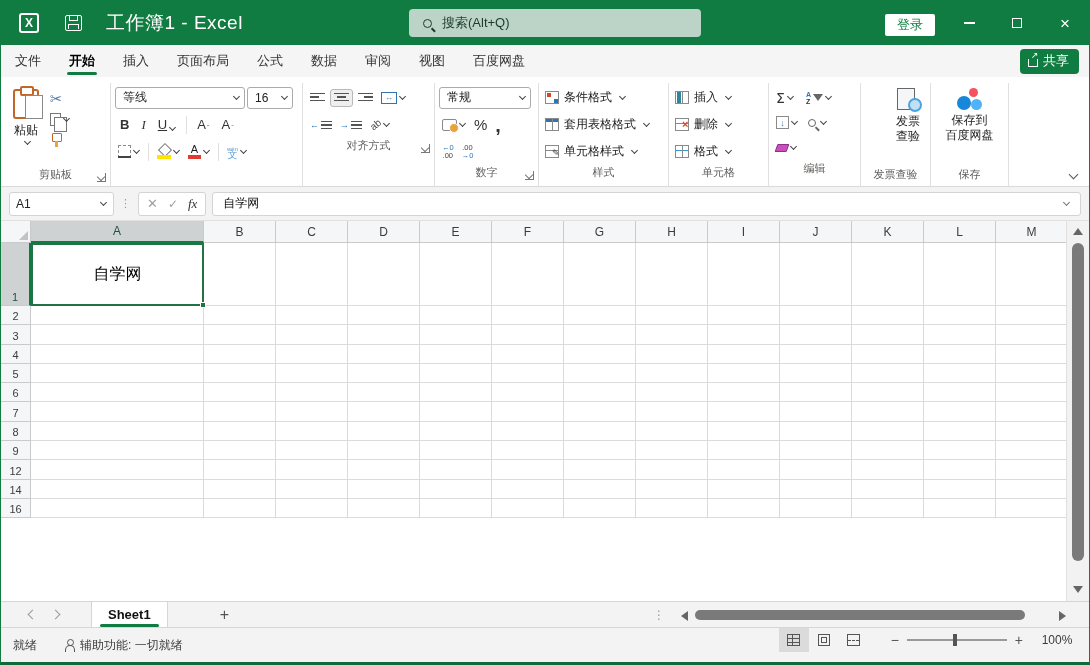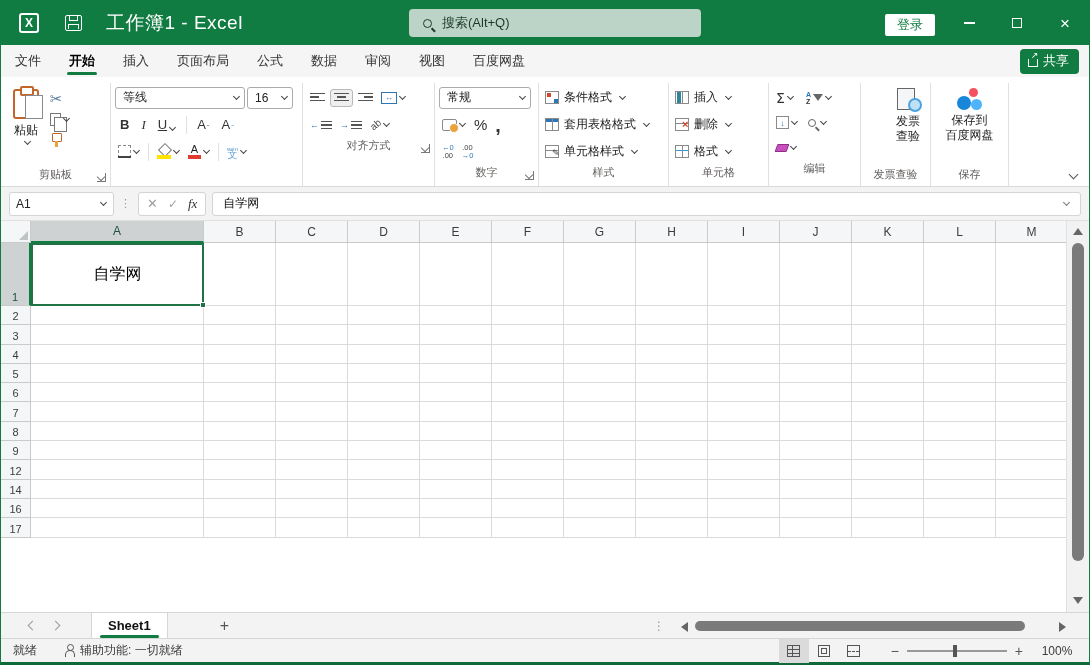--- a/index.html
+++ b/index.html
@@ -171,21 +171,21 @@
   .schev.left { transform:rotate(135deg); } .schev.right { transform:rotate(-45deg); }
   .stab { margin-left:32px; background:#fff; height:26px; padding:0 16px; display:flex; align-items:center; color:#111; font-weight:600; border-right:1px solid #D6D6D6; border-left:1px solid #D6D6D6; position:relative; }
   .stab::after { content:""; position:absolute; left:8px; right:8px; bottom:1px; height:3px; background:#107C41; border-radius:2px; }
   .addsheet { margin-left:52px; color:#555; font-size:16px; }
   .hs-dots { position:absolute; left:652px; color:#9a9a9a; font-size:12px; }
   .hs-left { position:absolute; left:680px; top:9px; width:0; height:0; border-top:5px solid transparent; border-bottom:5px solid transparent; border-right:7px solid #666; }
   .hs-thumb { position:absolute; left:694px; top:8px; width:330px; height:10px; background:#7A7A7A; border-radius:5px; }
   .hs-right { position:absolute; left:1058px; top:9px; width:0; height:0; border-top:5px solid transparent; border-bottom:5px solid transparent; border-left:7px solid #666; }
 
   
-  .statusbar { height:24px; background:#F3F3F3; border-top:1px solid #D6D6D6; display:flex; align-items:center; font-size:12px; color:#3b3b3b; flex:none; position:relative; }
+  .statusbar { height:35px; background:#F3F3F3; border-top:1px solid #D6D6D6; display:flex; align-items:center; font-size:12px; color:#3b3b3b; flex:none; position:relative; }
   .sb-ready { margin-left:12px; }
   .sb-access { margin-left:26px; display:flex; align-items:center; gap:5px; }
   .ic-person { width:12px; height:13px; position:relative; }
   .ic-person::before { content:""; position:absolute; top:0; left:4px; width:5px; height:5px; border:1.3px solid #555; border-radius:50%; }
   .ic-person::after { content:""; position:absolute; bottom:0; left:2px; width:8px; height:6px; border:1.3px solid #555; border-bottom:none; border-radius:5px 5px 0 0; }
   .sb-right { position:absolute; right:0; top:0; height:24px; display:flex; align-items:center; }
   .viewbtn { width:30px; height:24px; display:flex; align-items:center; justify-content:center; }
   .viewbtn.active { background:#DBDBDB; }
   .ic-vgrid { width:13px; height:12px; border:1px solid #555;
     background:linear-gradient(to right,transparent 3.5px,#555 3.5px,#555 4.5px,transparent 4.5px,transparent 7.5px,#555 7.5px,#555 8.5px,transparent 8.5px),
@@ -749,36 +749,20 @@
             <div class="cell" style="width: 72px;"></div>
             <div class="cell" style="width: 72px;"></div>
             <div class="cell" style="width: 72px;"></div>
             <div class="cell" style="width: 72px;"></div>
             <div class="cell" style="width: 72px;"></div>
             <div class="cell" style="width: 72px;"></div>
             <div class="cell" style="width: 72px;"></div>
             <div class="cell" style="width: 72px;"></div>
             <div class="cell" style="width: 72px;"></div>
           </div>
-          <div class="grow" style="height: 19.3px;">
-            <div class="rowh">17</div>
-            <div class="cell" style="width: 173px;"></div>
-            <div class="cell" style="width: 72px;"></div>
-            <div class="cell" style="width: 72px;"></div>
-            <div class="cell" style="width: 72px;"></div>
-            <div class="cell" style="width: 72px;"></div>
-            <div class="cell" style="width: 72px;"></div>
-            <div class="cell" style="width: 72px;"></div>
-            <div class="cell" style="width: 72px;"></div>
-            <div class="cell" style="width: 72px;"></div>
-            <div class="cell" style="width: 72px;"></div>
-            <div class="cell" style="width: 72px;"></div>
-            <div class="cell" style="width: 72px;"></div>
-            <div class="cell" style="width: 72px;"></div>
-          </div>
         </div>
     </div>
     <div class="vscroll">
       <span class="tri up"></span>
       <span class="vthumb"></span>
       <span class="tri down"></span>
     </div>
   </div>
 
   <div class="sheetbar">

